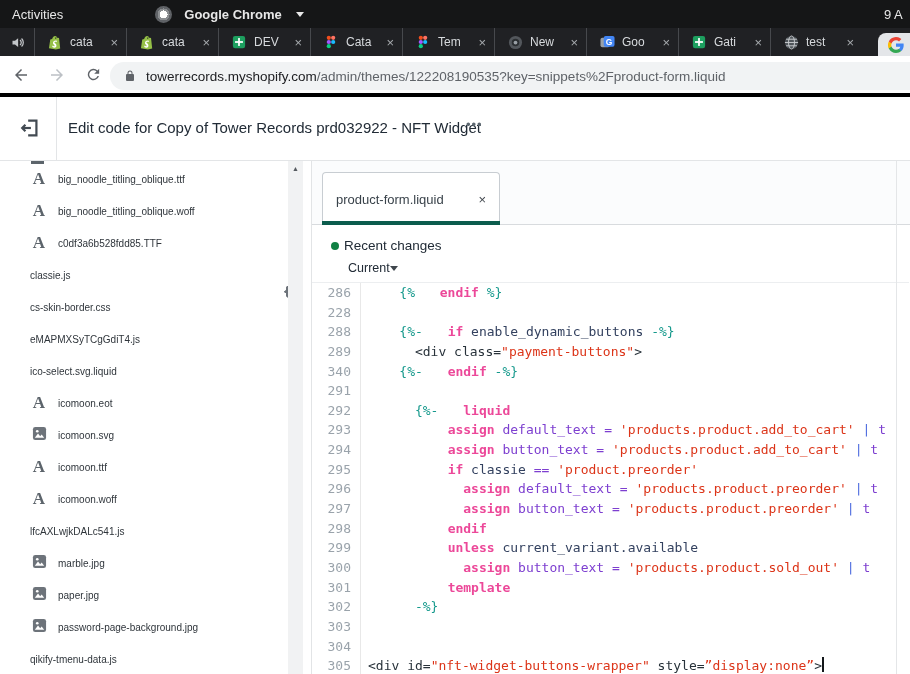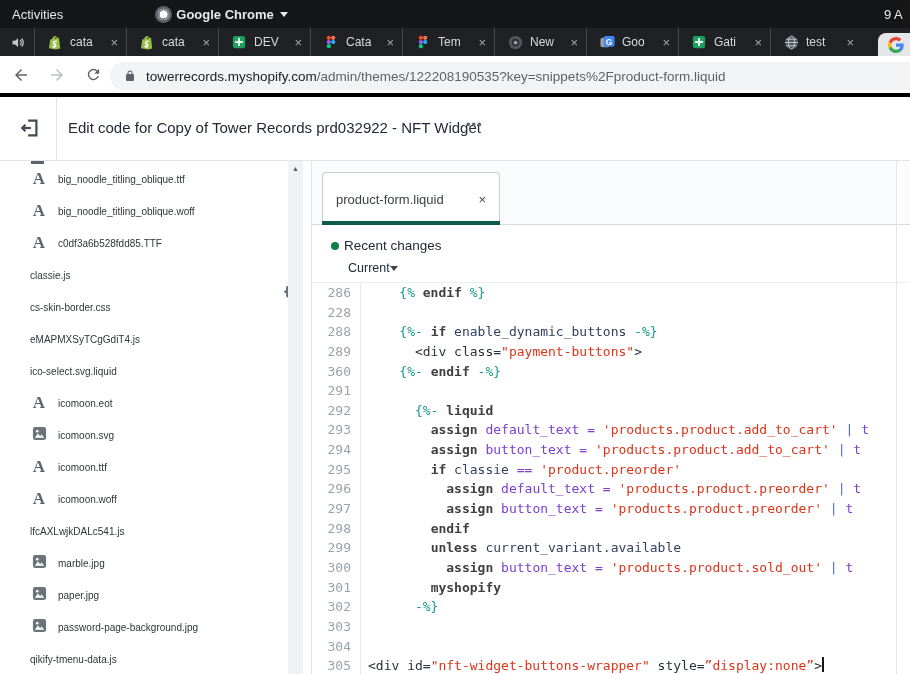--- a/index.html
+++ b/index.html
@@ -6,21 +6,21 @@
   html,body { background:#ccc; }
   .screen {
     position:relative; width:910px; height:674px; overflow:hidden;
     background:#fff; font-family:"Liberation Sans", sans-serif;
     -webkit-font-smoothing:antialiased;
   }
   
   .sysbar { position:absolute; left:0; top:0; width:910px; height:28px;
     background:#151617; color:#e8e8e8; font-size:13px; display:flex; align-items:center; }
   .sysbar .activities { margin-left:12px; }
-  .sysbar .appmenu { display:flex; align-items:center; gap:4px; margin-left:92px; font-weight:bold; }
+  .sysbar .appmenu { display:flex; align-items:center; gap:12px; margin-left:92px; font-weight:bold; }
   .chrome-mini { width:17px; height:17px; border-radius:50%;
     background:radial-gradient(circle at 50% 50%, #ffffff 0 4px, #8b8e91 4px 6px, #5f6266 6px 9px); }
   .caret-down { width:0; height:0; border-left:4px solid transparent; border-right:4px solid transparent; border-top:5px solid #e8e8e8; margin-left:2px; }
   .sysbar .clock { position:absolute; left:884px; white-space:nowrap; font-size:13px; }
   
   .tabstrip { position:absolute; left:0; top:28px; width:910px; height:28px;
     background:#202124; display:flex; align-items:center; }
   .strip-audio { width:34px; display:flex; justify-content:center; align-items:center; }
   .tabs { display:flex; height:28px; align-items:center; }
   .btab { width:92px; height:28px; display:flex; align-items:center; gap:7px; padding:0 8px 0 12px;
@@ -74,21 +74,21 @@
   .recent .rlabel { font-size:13.5px; color:#212b36; }
   .recent .row2 { position:absolute; left:36px; top:36px; display:flex; align-items:center; cursor:pointer; }
   .recent .current { font-size:12.5px; color:#212b36; }
   .recent .dcaret { width:0; height:0; border-left:4px solid transparent; border-right:4px solid transparent; border-top:5px solid #3f464d; }
   .code { position:absolute; left:0; top:122px; width:584px; }
   .cl { display:flex; height:19.65px; line-height:19.65px; font-family:"DejaVu Sans Mono", monospace; font-size:13px; }
   .ln { width:49px; flex:0 0 49px; text-align:right; padding-right:9px; color:#9aa3ab;
     border-right:1px solid #e8e8e8; user-select:none; }
   .lc { white-space:pre; padding-left:7px; color:#28323a; }
   .tk-del { color:#15998c; }
-  .tk-kw  { color:#404040; font-weight:bold; }
+  .tk-kw  { color:#ec4899; font-weight:bold;margin-left:17px; }
   .tk-var { color:#7d3fd0; }
   .tk-op  { color:#7d3fd0; }
   .tk-pipe{ color:#4d6bdf; }
   .tk-str { color:#dc3418; }
   .tk-id  { color:#33415f; }
   .tk-tag { color:#28323a; }
   .caret-cursor { display:inline-block; width:2px; height:15px; background:#14181b; vertical-align:-2px; }
   .editor-right-line { position:absolute; left:896px; top:161px; width:1px; height:513px; background:#e4e6e8; }
 </style>
 </head>
@@ -384,21 +384,21 @@
         </div>
         <div class="cl">
           <span class="ln">288</span>
           <span class="lc"><span class="tk-txt">    </span><span class="tk-del">{%-</span><span class="tk-txt"> </span><span class="tk-kw">if</span><span class="tk-txt"> </span><span class="tk-id">enable_dynamic_buttons</span><span class="tk-txt"> </span><span class="tk-del">-%}</span></span>
         </div>
         <div class="cl">
           <span class="ln">289</span>
           <span class="lc"><span class="tk-txt">      </span><span class="tk-tag">&lt;div</span><span class="tk-txt"> </span><span class="tk-tag">class=</span><span class="tk-str">"payment-buttons"</span><span class="tk-tag">&gt;</span></span>
         </div>
         <div class="cl">
-          <span class="ln">360</span>
+          <span class="ln">340</span>
           <span class="lc"><span class="tk-txt">    </span><span class="tk-del">{%-</span><span class="tk-txt"> </span><span class="tk-kw">endif</span><span class="tk-txt"> </span><span class="tk-del">-%}</span></span>
         </div>
         <div class="cl">
           <span class="ln">291</span>
           <span class="lc"></span>
         </div>
         <div class="cl">
           <span class="ln">292</span>
           <span class="lc"><span class="tk-txt">      </span><span class="tk-del">{%-</span><span class="tk-txt"> </span><span class="tk-kw">liquid</span></span>
         </div>
@@ -429,21 +429,21 @@
         <div class="cl">
           <span class="ln">299</span>
           <span class="lc"><span class="tk-txt">        </span><span class="tk-kw">unless</span><span class="tk-txt"> </span><span class="tk-id">current_variant.available</span></span>
         </div>
         <div class="cl">
           <span class="ln">300</span>
           <span class="lc"><span class="tk-txt">          </span><span class="tk-kw">assign</span><span class="tk-txt"> </span><span class="tk-var">button_text</span><span class="tk-txt"> </span><span class="tk-op">=</span><span class="tk-txt"> </span><span class="tk-str">'products.product.sold_out'</span><span class="tk-txt"> </span><span class="tk-pipe">|</span><span class="tk-txt"> </span><span class="tk-var">t</span></span>
         </div>
         <div class="cl">
           <span class="ln">301</span>
-          <span class="lc"><span class="tk-txt">        </span><span class="tk-kw">myshopify</span></span>
+          <span class="lc"><span class="tk-txt">        </span><span class="tk-kw">template</span></span>
         </div>
         <div class="cl">
           <span class="ln">302</span>
           <span class="lc"><span class="tk-txt">      </span><span class="tk-del">-%}</span></span>
         </div>
         <div class="cl">
           <span class="ln">303</span>
           <span class="lc"></span>
         </div>
         <div class="cl">

